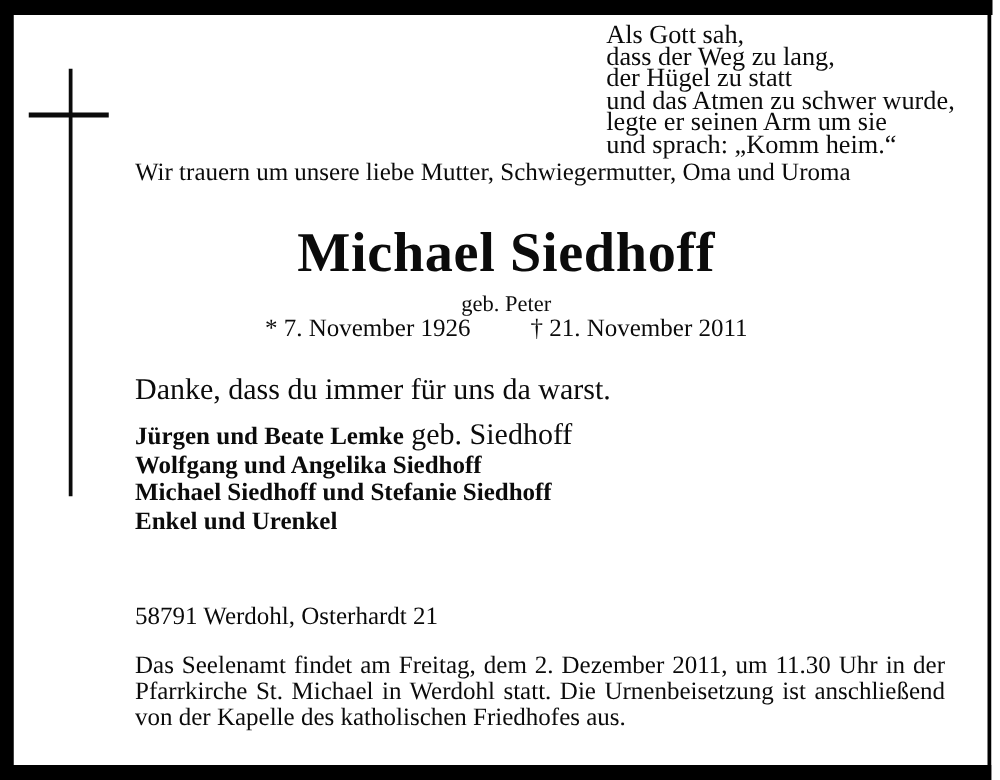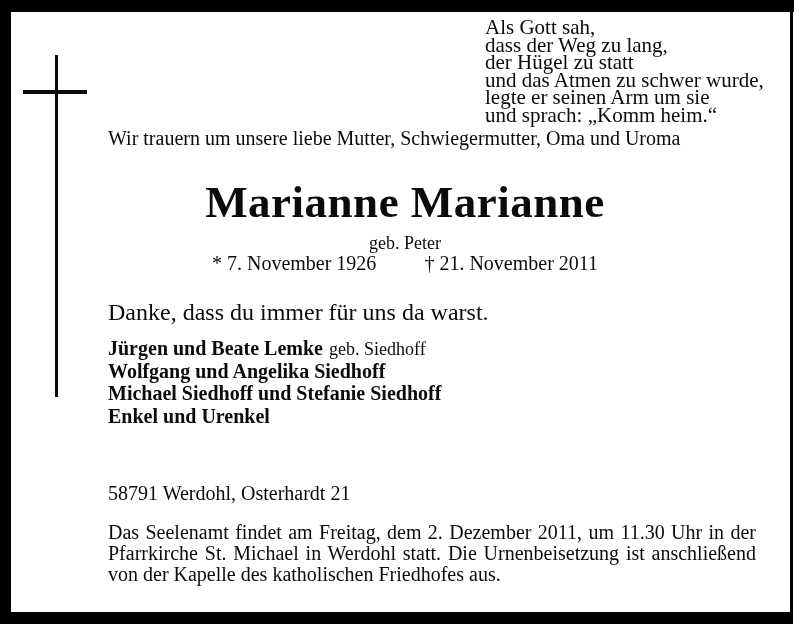--- a/index.html
+++ b/index.html
@@ -67,21 +67,21 @@
     white-space: nowrap;
   }
 
   .mourners {
     left: 108px; top: 338px;
     font-size: 20px;
     line-height: 21.5px;
     white-space: nowrap;
   }
   .mourners .names { font-weight: bold; }
-  .mourners .suffix { font-weight: normal; font-size: 18px; }
+  .mourners .suffix { font-weight: normal; font-size: 24px; }
   .mourners .suffix:not(:empty) { margin-left: 6px; }
 
   .address {
     left: 108px; top: 482px;
     font-size: 20px;
     white-space: nowrap;
   }
 
   .service {
     left: 108px; top: 522px;
@@ -110,21 +110,21 @@
     <div>Als Gott sah,</div>
     <div>dass der Weg zu lang,</div>
     <div>der Hügel zu statt</div>
     <div>und das Atmen zu schwer wurde,</div>
     <div>legte er seinen Arm um sie</div>
     <div>und sprach: „Komm heim.“</div>
   </div>
 
   <div class="abs intro">Wir trauern um unsere liebe Mutter, Schwiegermutter, Oma und Uroma</div>
 
-  <div class="abs center-band title">Marianne Marianne</div>
+  <div class="abs center-band title">Michael Siedhoff</div>
 
   <div class="abs center-band maiden">geb. Peter</div>
 
   <div class="abs center-band dates">
     <span class="birth">* 7. November 1926</span><span class="death">† 21. November 2011</span>
   </div>
 
   <div class="abs thanks">Danke, dass du immer für uns da warst.</div>
 
   <div class="abs mourners">

